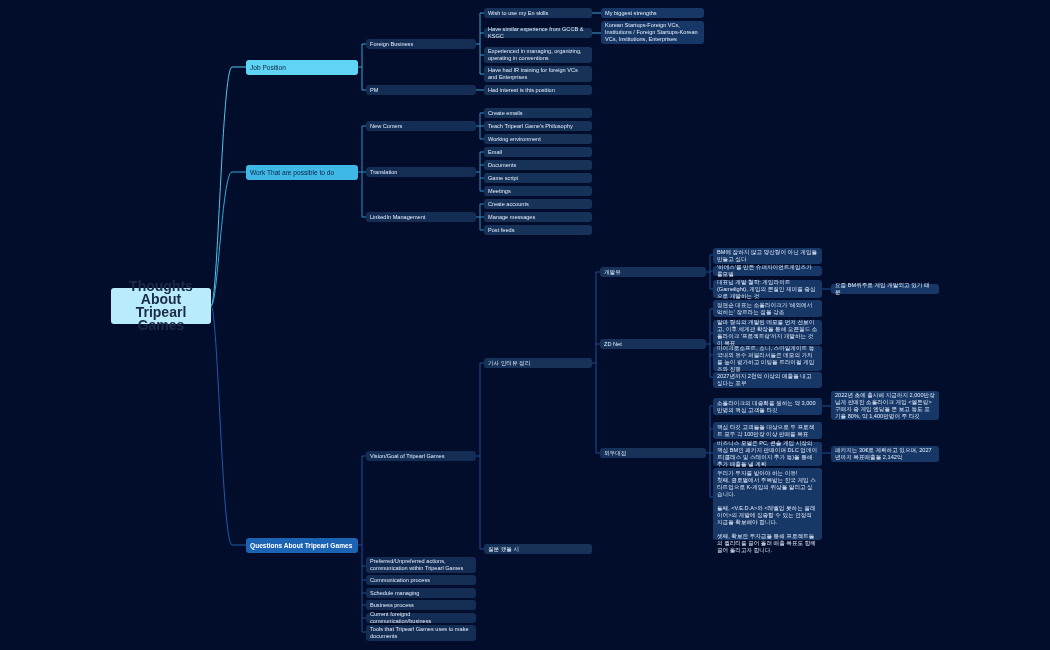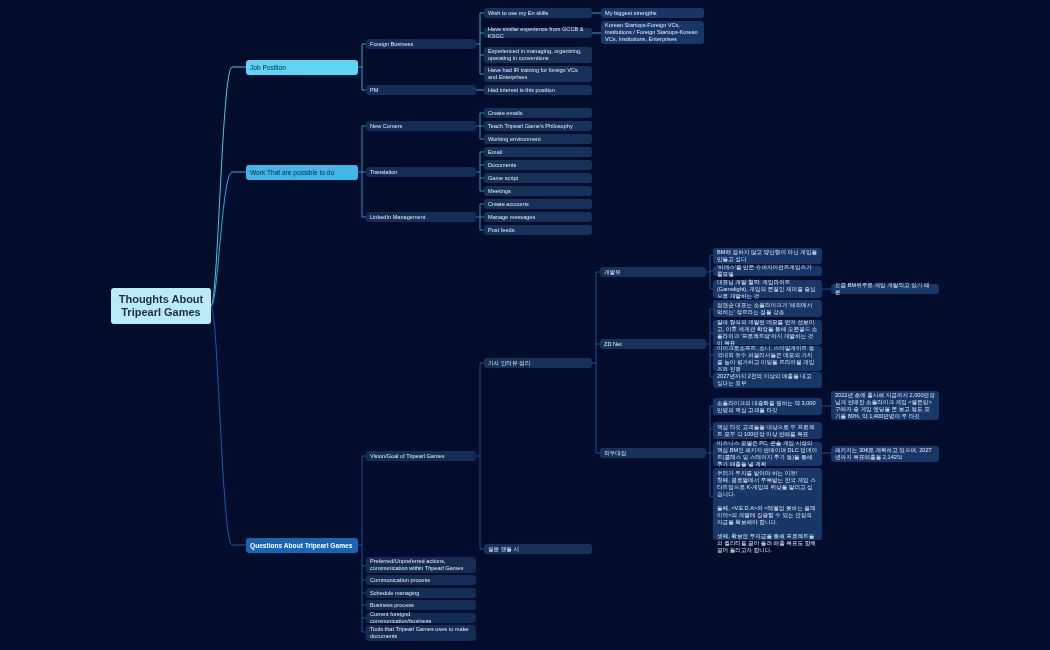--- a/index.html
+++ b/index.html
@@ -1,21 +1,21 @@
 <!DOCTYPE html>
 <html><head>
 <meta charset="utf-8">
 <style>
   html,body{margin:0;padding:0;}
   body{width:1050px;height:650px;background:#020d2b;position:relative;overflow:hidden;font-family:"Liberation Sans",sans-serif;}
   svg.links{position:absolute;left:0;top:0;}
   .node{position:absolute;box-sizing:border-box;border-radius:3px;color:#e6eefc;font-size:5.6px;line-height:7px;padding:2px 4px;display:flex;align-items:center;background:#142d55;}
   .n3{background:#163259;}
   .n4{background:#173766;}
-  .root{background:#b8ecfb;color:#1b2b44;font-size:11px;line-height:13px;font-weight:bold;justify-content:center;text-align:center;border-radius:3px;}
+  .root{background:#b8ecfb;color:#1b2b44;font-size:14px;line-height:13px;font-weight:bold;justify-content:center;text-align:center;border-radius:3px;}
   .l1a{background:#5fd4f5;color:#0e2740;font-size:6.6px;border-radius:3px;}
   .l1b{background:#3fb8e8;color:#0e2740;font-size:6.6px;border-radius:3px;}
   .l1c{background:#1b63b3;color:#ffffff;font-size:6.6px;font-weight:bold;border-radius:3px;}
 </style>
 </head>
 <body>
 
 <svg class="links" width="1050" height="650">
   <g fill="none" stroke-width="1">
 

